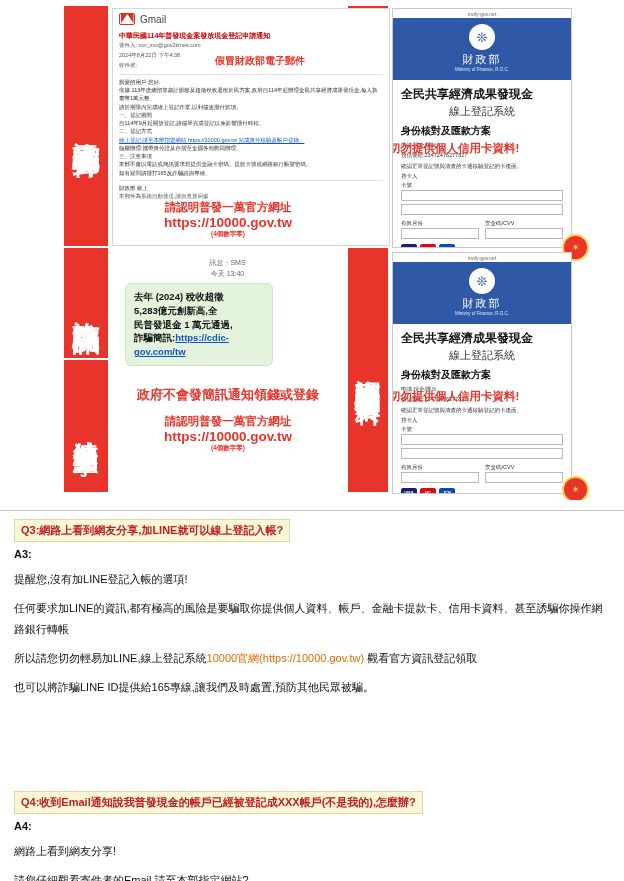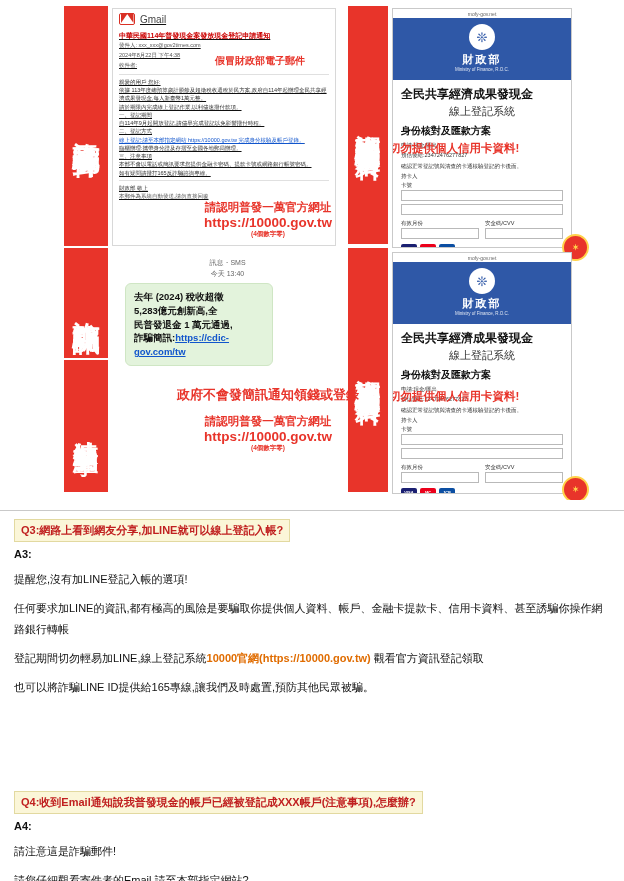--- a/index.html
+++ b/index.html
@@ -38,22 +38,22 @@
     line-height: 1.05;
   }
   #vb-email   { left:64px;  top:6px;   width:44px;  height:240px; font-size:27px; }
   #vb-sms     { left:64px;  top:248px; width:44px;  height:110px; font-size:27px; }
   #vb-link    { left:64px;  top:360px; width:44px;  height:132px; font-size:25px; }
   #vb-url1    { left:348px; top:6px;   width:40px;  height:238px; font-size:25px; }
   #vb-url2    { left:348px; top:248px; width:40px;  height:244px; font-size:25px; }
 
   
   .gmail-shot {
-    position:absolute; left:112px; top:8px; width:224px; height:238px;
-    background:#ffffff; border:1px solid #d8d8d8; overflow:hidden;text-decoration:underline;
+    position:absolute; left:112px; top:8px; width:278px; height:238px;
+    background:#ffffff; border:1px solid #d8d8d8; overflow:hidden;
   }
   .gmail-head { display:flex; align-items:center; gap:5px; padding:4px 6px; }
   .m-logo {
     width:16px; height:12px; border:1.6px solid #d93025; border-radius:2px; position:relative;
   }
   .m-logo:before, .m-logo:after {
     content:""; position:absolute; top:-1px; width:7px; height:10px; background:#d93025;
     clip-path: polygon(0 0, 100% 100%, 100% 0);
   }
   .m-logo:before { left:0.5px; transform:scaleX(-1); background:#d93025; }
@@ -65,21 +65,21 @@
   .mail-rule { height:1px; background:#e0e0e0; margin:3px 6px; }
   .mail-blue { color:#1155cc; text-decoration:underline; }
 
   .fake-gov {
     position:absolute; left:215px; top:54px;
     font-size:10px; font-weight:bold; color:#e8342a;
   }
 
   
   .callout {
-    position:absolute; text-align:center; color:#e8342a; font-weight:bold;margin-left:40px;
+    position:absolute; text-align:center; color:#e8342a; font-weight:bold;
   }
   #co1 { left:112px; top:200px; width:232px; }
   #co1 .l1 { font-size:11.5px; }
   #co1 .l2 { font-size:13.5px; }
   #co1 .l3 { font-size:6.5px; color:#e8342a; }
 
   #co-nosms { left:112px; top:386px; width:232px; font-size:13px; }
   #co2 { left:112px; top:414px; width:232px; }
   #co2 .l1 { font-size:11.5px; }
   #co2 .l2 { font-size:13.5px; }
@@ -104,21 +104,21 @@
   #ph2 { left:392px; top:252px; height:242px; }
   .ph-url { font-size:5px; color:#666; text-align:center; padding:2px 0 1px; }
   .ph-banner {
     background:#2f58a7; color:#fff; text-align:center; padding:6px 0 8px;
     position:relative;
   }
   .ph-emblem {
     width:26px; height:26px; border-radius:50%; background:#fff; margin:0 auto 2px;
     display:flex; align-items:center; justify-content:center; color:#2f58a7; font-size:13px;
   }
-  .ph-banner .bt { font-size:11px; font-weight:bold; letter-spacing:2px; }
+  .ph-banner .bt { font-size:11px; font-weight:normal; letter-spacing:2px; }
   .ph-banner .bs { font-size:4.5px; opacity:.85; }
   .ph-title { font-size:12px; font-weight:bold; color:#111; padding:6px 8px 0; }
   .ph-sub { font-size:11px; color:#333; padding:1px 8px 3px; text-align:center; }
   .ph-sec { font-size:10px; font-weight:bold; padding:2px 8px; color:#111; }
   .ph-row { font-size:5.5px; color:#333; padding:1px 8px; line-height:1.5; }
   .ph-label { font-size:5.5px; color:#333; padding:2px 8px 0; }
   .ph-input {
     margin:1px 8px 3px; height:11px; border:1px solid #b9b9b9; background:#fff;
     font-size:5px; color:#999; padding:1px 3px; line-height:9px;
   }
@@ -152,21 +152,21 @@
   .faq { padding: 2px 14px 0 14px; }
   .q-box {
     background:#fbf6d8; border:1px solid #e2d9a0; color:#c02020;
     font-size:11px; font-weight:bold; padding:3px 6px; margin-top:6px;
     display:inline-block; width:auto;
   }
   .q-box-wrap { display:block; }
   .a-label { font-size:11px; font-weight:bold; margin:6px 0 2px; }
   .p { font-size:11px; line-height:1.85; margin:9px 0; color:#111; }
   .p b { font-weight:normal; }
-  .p .orange { color:#e06c00; font-weight:bold; }
+  .p .orange { color:#e06c00; font-weight:normal; }
   .spacer-lg { height:78px; }
   .divider-top { border-top:1px solid #c9c9c9; margin-top:10px; }
 </style>
 </head>
 <body>
 
 <div class="graphic-panel">
 
   <div class="vbanner" id="vb-email">詐騙電子郵件</div>
   <div class="vbanner" id="vb-sms">詐騙簡訊</div>
@@ -309,33 +309,33 @@
   <div class="q-box-wrap">
     <div class="q-box">Q3:網路上看到網友分享,加LINE就可以線上登記入帳?</div>
     <div class="a-label">A3:</div>
     <div class="p">
       <span>提醒您,</span><b>沒有加LINE登記入帳</b><span>的選項!</span>
     </div>
     <div class="p">
       <span>任何要求加LINE的資訊,都有極高的風險是要騙取你提供個人資料、帳戶、金融卡提款卡、信用卡資料、甚至誘騙你操作網路銀行轉帳</span>
     </div>
     <div class="p">
-      <span>登記期間</span><b>切勿輕易加LINE</b><span>,線上登記系統</span><span class="orange">10000官網(https://10000.gov.tw)</span><span> 觀看官方資訊登記領取</span>
+      <span>所以請您</span><b>切勿輕易加LINE</b><span>,線上登記系統</span><span class="orange">10000官網(https://10000.gov.tw)</span><span> 觀看官方資訊登記領取</span>
     </div>
     <div class="p">
       <span>也可以將詐騙LINE ID提供給165專線,讓我們及時處置,預防其他民眾被騙。</span>
     </div>
   </div>
 
   <div class="spacer-lg"></div>
 
   <div class="q-box-wrap">
-    <div class="q-box">Q4:收到Email通知說我普發現金的帳戶已經被登記成XXX帳戶(注意事項),怎麼辦?</div>
+    <div class="q-box">Q4:收到Email通知說我普發現金的帳戶已經被登記成XXX帳戶(不是我的),怎麼辦?</div>
     <div class="a-label">A4:</div>
     <div class="p">
-      <span>請注意這是詐騙郵件!</span>
+      <span>網路上看到網友分享!</span>
     </div>
     <div class="p">
       <span>請您仔細觀看寄件者的Email,請至本部指定網站?</span>
     </div>
     
   </div>
 </div>
 
 </body></html>

